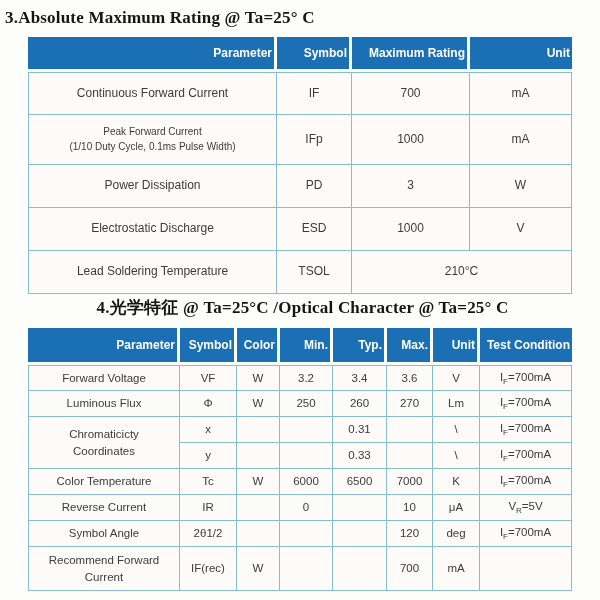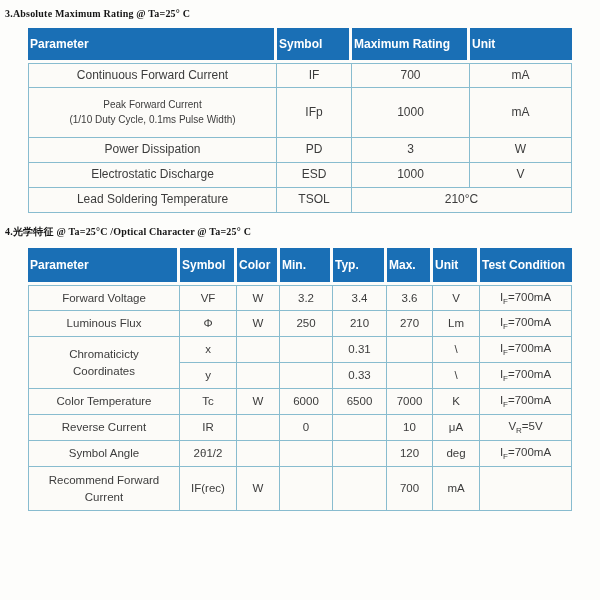--- a/index.html
+++ b/index.html
@@ -6,41 +6,41 @@
   html, body { width: 600px; height: 600px; }
   body {
     background: #fdfdfb;
     font-family: "Liberation Sans", sans-serif;
     color: #3c3c3c;
     overflow: hidden;
   }
   .page { padding-top: 5px; }
   .section-title {
     font-family: "Liberation Serif", "DejaVu Sans", serif;
-    font-size: 10px;
+    font-size: 17px;
     font-weight: bold;
     color: #151515;
     margin: 3px 0 9px 5px;
     letter-spacing: 0.2px;
     white-space: nowrap;
   }
-  .section-title.second { margin-top: 12px; }
+  .section-title.second { margin-top: 2px; text-align: center; }
   table {
     border-collapse: separate;
     border-spacing: 0;
     table-layout: fixed;
     margin-left: 28px;
     width: 544px;
   }
   th {
     background: var(--header-bg, #1a6fb5);
     color: #ffffff;
     font-size: 12px;
     font-weight: bold;
-    text-align: left;
+    text-align: right;
     vertical-align: middle;
     border-right: 3px solid #fdfdfb;
     border-bottom: 3px solid #fdfdfb;
     padding: 0 2px;
     overflow: hidden;
   }
   th:last-child { border-right: none; }
   td {
     background: #fcfbf8;
     border-right: 1.5px solid var(--grid, #88bccf);
@@ -48,21 +48,21 @@
     font-size: 12px;
     text-align: center;
     vertical-align: middle;
     padding: 0 3px;
     line-height: 1.45;
   }
   td.first-col { border-left: 1.5px solid var(--grid, #88bccf); }
   tbody tr:first-child td { border-top: 1.5px solid var(--grid, #88bccf); }
   sub { font-size: 8px; }
   #table1 th { height: 35px; }
-  #table1 td { height: 25px; }
+  #table1 td { height: 43px; }
   #table1 tbody tr:nth-child(2) td { height: 50px; }
   #table1 tbody tr:nth-child(2) td.first-col { font-size: 10px; }
   #table2 th { height: 37px; }
   #table2 td { height: 26px; font-size: 11.5px; }
   #table2 tbody tr:last-child td { height: 44px; }
 </style>
 </head>
 <body>
 
 <div class="page">
@@ -151,21 +151,21 @@
           <td>3.4</td>
           <td>3.6</td>
           <td>V</td>
           <td>I<sub>F</sub>=700mA</td>
         </tr>
         <tr>
           <td class="first-col">Luminous Flux</td>
           <td>Φ</td>
           <td>W</td>
           <td>250</td>
-          <td>210</td>
+          <td>260</td>
           <td>270</td>
           <td>Lm</td>
           <td>I<sub>F</sub>=700mA</td>
         </tr>
         <tr>
           <td rowspan="2" class="first-col">Chromaticicty<br>Coordinates</td>
           <td>x</td>
           <td></td>
           <td></td>
           <td>0.31</td>

